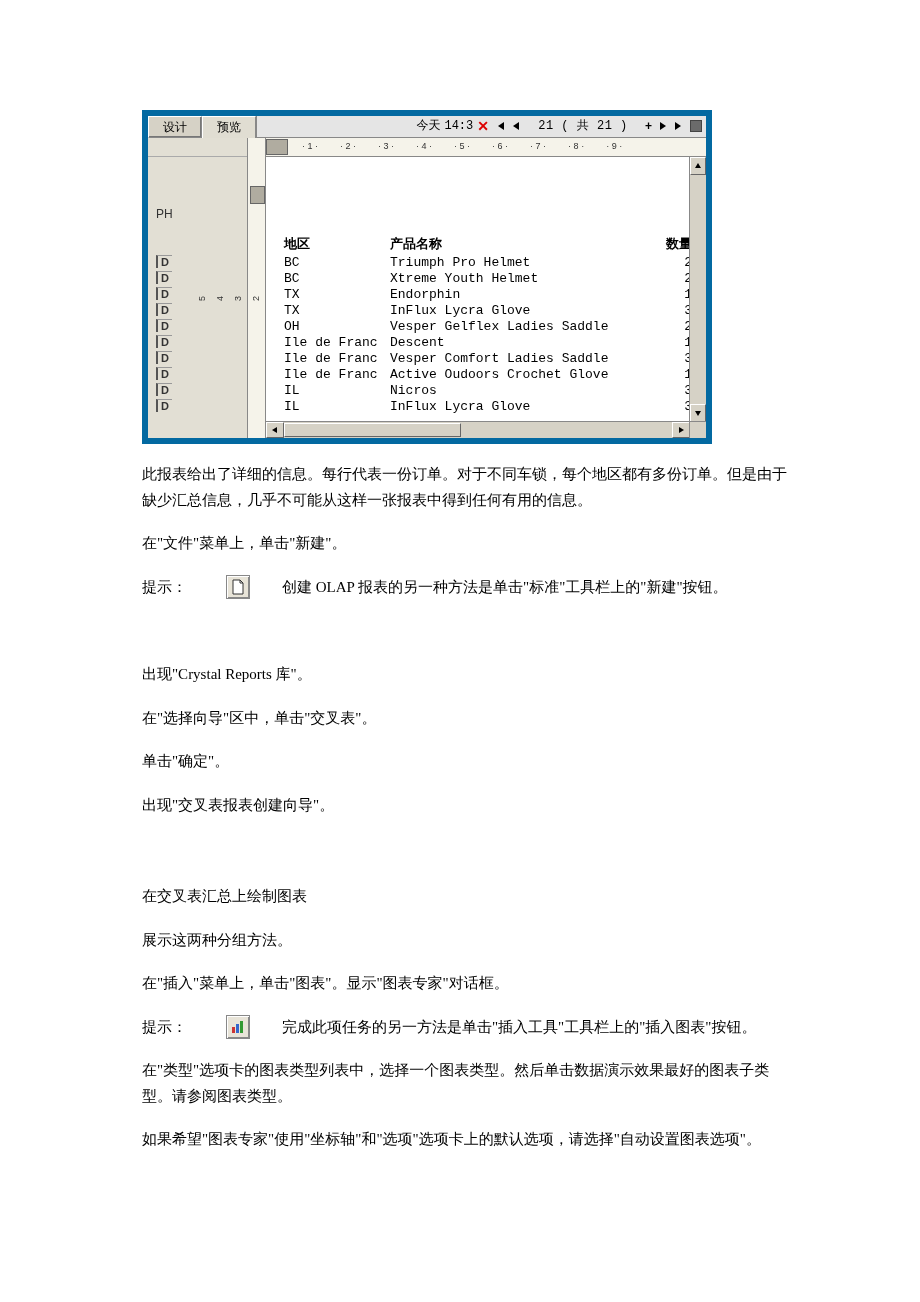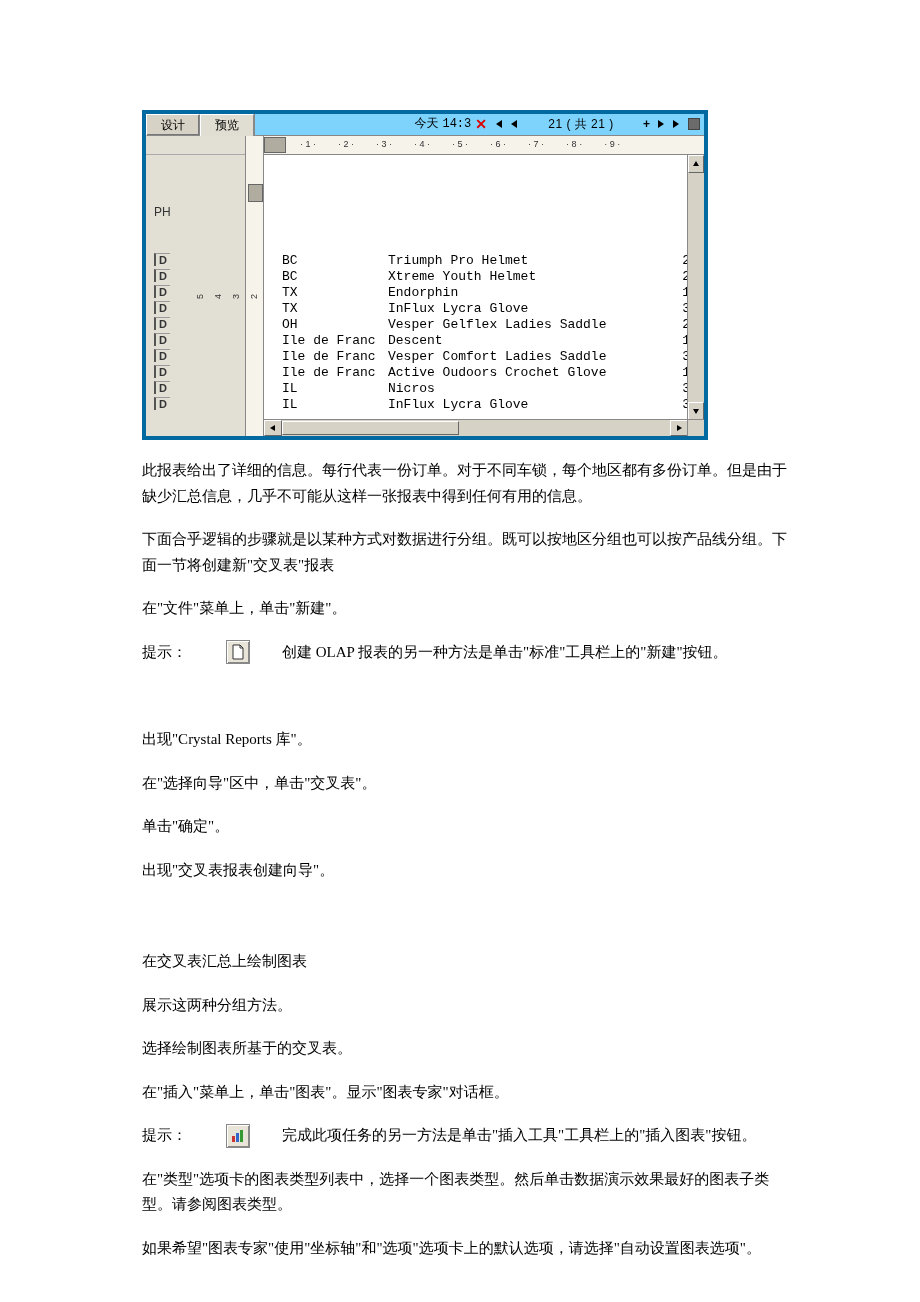--- a/index.html
+++ b/index.html
@@ -12,22 +12,22 @@
   }
   .page {
     width: 920px;
     min-height: 1302px;
     box-sizing: border-box;
     padding: 110px 130px 60px 142px;
   }
   
   .app {
     width: 558px;
-    border: 4px solid #0369a1;
-    background: #7dd3fc;
+    border: 6px solid #0369a1;
+    background: #e5e5e5;
     font-family: "Tahoma", "Arial", sans-serif;
     font-size: 12px;
     color: #000;
     margin-bottom: 10px;
   }
   .app-top {
     display: flex;
     align-items: stretch;
     height: 22px;
   }
@@ -83,21 +83,21 @@
   }
   .nav-btn {
     display: flex;
     align-items: center;
     justify-content: center;
     width: 14px;
     height: 14px;
   }
   .nav-svg { width: 10px; height: 10px; }
   .recnum {
-    font-family: Liberation Sans, sans-serif;
+    font-family: Liberation Mono, monospace;
     padding: 0 6px;
     display: inline-block;
     min-width: 100px;
     text-align: center;
     letter-spacing: 0.5px;
   }
   .plus {
     font-weight: bold;
     padding-left: 2px;
   }
@@ -403,20 +403,23 @@
             <span>4</span>
             <span>5</span>
             <span>6</span>
             <span>7</span>
             <span>8</span>
             <span>9</span>
           </div>
         </div>
         <div class="canvas">
 
+          <div class="headers">
+            <span class="col-region">地区</span><span class="col-product">产品名称</span><span class="col-qty">数量</span>
+          </div>
 
           <div class="data" id="table-body"><div class="data-row"><span class="c1">BC</span><span class="c2">Triumph Pro Helmet</span><span class="c3">2</span></div><div class="data-row"><span class="c1">BC</span><span class="c2">Xtreme Youth Helmet</span><span class="c3">2</span></div><div class="data-row"><span class="c1">TX</span><span class="c2">Endorphin</span><span class="c3">1</span></div><div class="data-row"><span class="c1">TX</span><span class="c2">InFlux Lycra Glove</span><span class="c3">3</span></div><div class="data-row"><span class="c1">OH</span><span class="c2">Vesper Gelflex Ladies Saddle</span><span class="c3">2</span></div><div class="data-row"><span class="c1">Ile de Franc</span><span class="c2">Descent</span><span class="c3">1</span></div><div class="data-row"><span class="c1">Ile de Franc</span><span class="c2">Vesper Comfort Ladies Saddle</span><span class="c3">3</span></div><div class="data-row"><span class="c1">Ile de Franc</span><span class="c2">Active Oudoors Crochet Glove</span><span class="c3">1</span></div><div class="data-row"><span class="c1">IL</span><span class="c2">Nicros</span><span class="c3">3</span></div><div class="data-row"><span class="c1">IL</span><span class="c2">InFlux Lycra Glove</span><span class="c3">3</span></div></div>
 
           <div class="vscroll">
             <div class="arrow">
                 <svg width="8" height="8" viewBox="0 0 8 8">
                   <path d="M4 1L1 6h6z" fill="#000"></path>
                 </svg>
               </div>
             <div style="position:absolute;bottom:0;left:0;right:0" class="arrow">
@@ -440,21 +443,20 @@
                 </svg>
               </div>
           </div>
           <div class="corner"></div>
         </div>
       </div>
     </div>
   </div>
 
   <p>此报表给出了详细的信息。每行代表一份订单。对于不同车锁，每个地区都有多份订单。但是由于缺少汇总信息，几乎不可能从这样一张报表中得到任何有用的信息。</p>
-  <p>下面合乎逻辑的步骤就是以某种方式对数据进行分组。既可以按地区分组也可以按产品线分组。下面一节将创建新"交叉表"报表</p>
   <p>在"文件"菜单上，单击"新建"。</p>
 
   <div class="tip">
     <span class="tip-label">提示：</span>
     <span class="tip-icon">
       <svg width="16" height="16" viewBox="0 0 16 16">
           <path d="M3 1h7l3 3v11H3z" fill="#fff" stroke="#333"></path>
           <path d="M10 1v3h3" fill="none" stroke="#333"></path>
         </svg>
     </span>
@@ -465,21 +467,20 @@
 
   <p>出现"Crystal Reports 库"。</p>
   <p>在"选择向导"区中，单击"交叉表"。</p>
   <p>单击"确定"。</p>
   <p>出现"交叉表报表创建向导"。</p>
 
   <div class="spacer"></div>
 
   <p>在交叉表汇总上绘制图表</p>
   <p>展示这两种分组方法。</p>
-  <p>选择绘制图表所基于的交叉表。</p>
   <p>在"插入"菜单上，单击"图表"。显示"图表专家"对话框。</p>
 
   <div class="tip">
     <span class="tip-label">提示：</span>
     <span class="tip-icon">
       <svg width="16" height="16" viewBox="0 0 16 16">
         <rect x="2" y="8" width="3" height="6" fill="#c33"></rect>
         <rect x="6" y="5" width="3" height="9" fill="#36c"></rect>
         <rect x="10" y="2" width="3" height="12" fill="#393"></rect>
       </svg>

